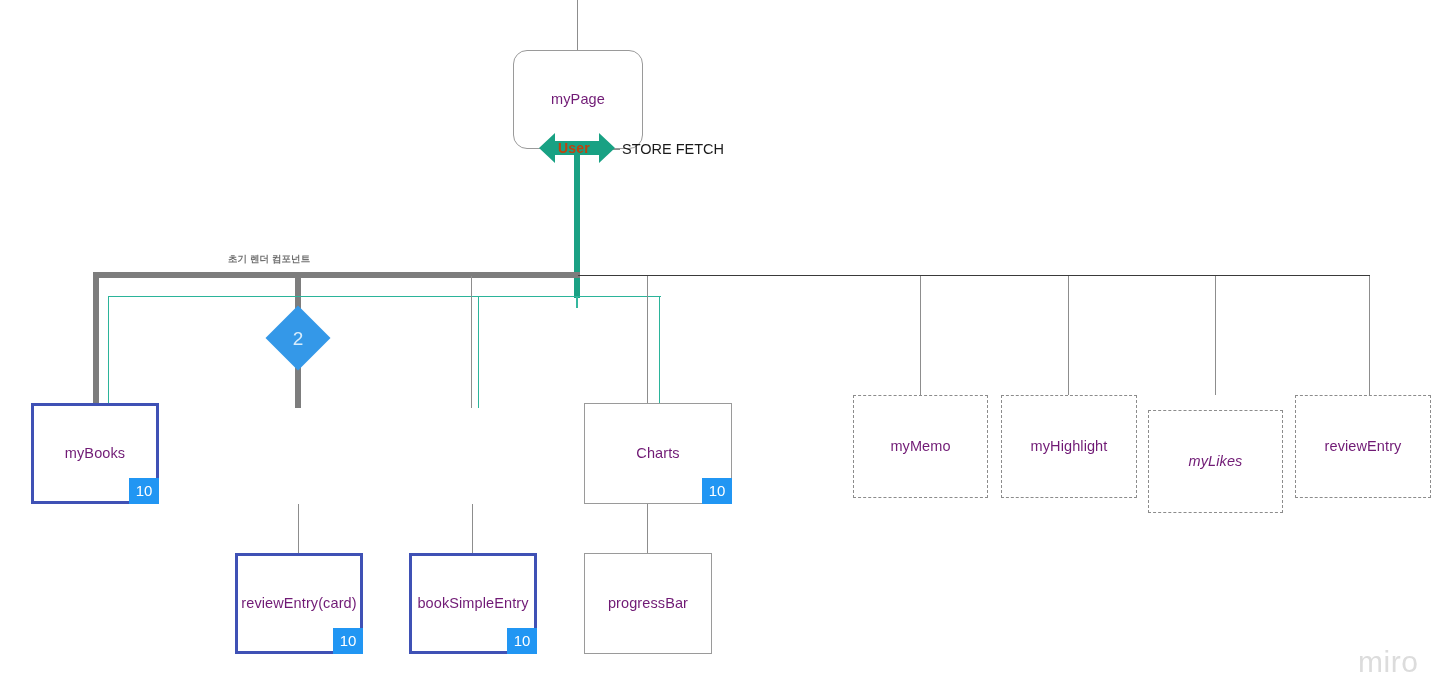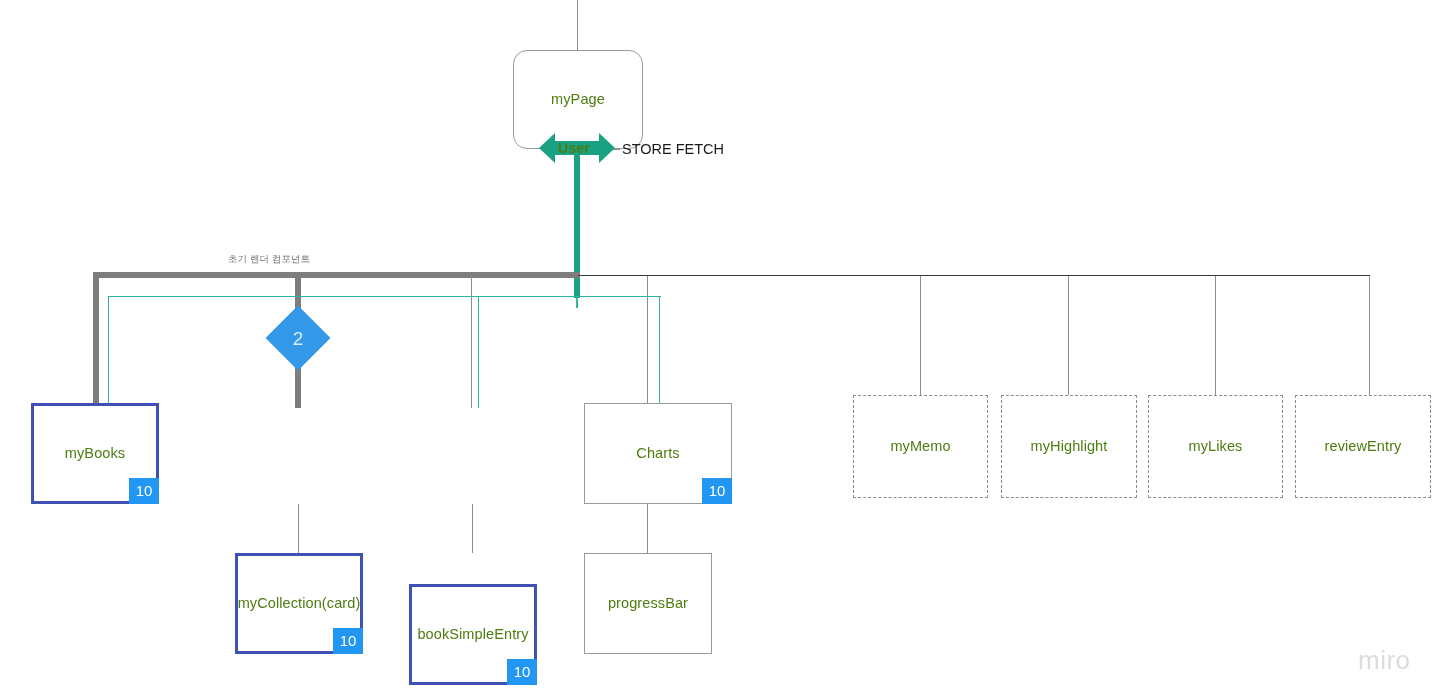--- a/index.html
+++ b/index.html
@@ -20,21 +20,21 @@
     position: absolute;
     box-sizing: border-box;
     background: #ffffff;
     display: flex;
     align-items: center;
     justify-content: center;
     z-index: 5;
   }
   .node-label {
     font-size: 14.5px;
-    color: #4d7c0f;
+    color: #701a75;
     letter-spacing: 0.1px;
     text-align: center;
     line-height: 1.2;
     user-select: none;
   }
   .node.solid-thin {
     border: 1px solid #9a9a9a;
   }
   .node.dashed {
     border: 1px dashed #8c8c8c;
@@ -95,21 +95,21 @@
     user-select: none;
   }
   
   .user-arrow {
     position: absolute;
     z-index: 9;
   }
   .user-arrow-text {
     position: absolute;
     z-index: 10;
-    color: #4d7c0f;
+    color: #c2410c;
     font-size: 14px;
     font-weight: 600;
     letter-spacing: .2px;
     user-select: none;
   }
   
   .free-text {
     position: absolute;
     z-index: 8;
     user-select: none;
@@ -118,21 +118,21 @@
     font-size: 14.5px;
     color: #1a1a1a;
   }
   .txt-kor {
     font-size: 9.5px;
     color: #6f6f6f;
     letter-spacing: .1px;
   }
   .watermark {
     position: absolute;
-    font-size: 26px;
+    font-size: 30px;
     color: #dcdcdc;
     letter-spacing: .5px;
     user-select: none;
     z-index: 2;
   }
 </style>
 </head>
 <body>
 
 <div id="canvas">
@@ -177,21 +177,21 @@
     <span class="node-label">myPage</span>
   </div>
 
   <svg class="user-arrow" style="left:539px; top:129px;" width="76" height="38" viewBox="0 0 76 38">
     <polygon points="0,19 16,4 16,12 60,12 60,4 76,19 60,34 60,26 16,26 16,34" fill="#18a183"></polygon>
   </svg>
   <span class="user-arrow-text" style="left:558px; top:140px;">User</span>
 
   <span class="free-text txt-store" style="left:622px; top:141px;">STORE FETCH</span>
 
-  <span class="free-text txt-kor" style="left:228px; top:253px;">초기 렌더 컴포넌트</span>
+  <span class="free-text txt-kor" style="left:228px; top:253px;font-weight:bold;">초기 렌더 컴포넌트</span>
 
   <div class="diamond" style="left:275px; top:315px;"></div>
   <span class="diamond-num" style="left:275px; top:328px;">2</span>
 
   <div class="node highlight" style="left:31px; top:403px; width:128px; height:101px;">
     <span class="node-label">myBooks</span>
     <span class="badge">10</span>
   </div>
 
 
@@ -202,34 +202,34 @@
   </div>
 
   <div class="node dashed" style="left:1001px; top:395px; width:136px; height:103px;">
     <span class="node-label">myHighlight</span>
   </div>
 
   <div class="node dashed" style="left:853px; top:395px; width:135px; height:103px;">
     <span class="node-label">myMemo</span>
   </div>
 
-  <div class="node dashed" style="left:1148px; top:395px; width:135px; height:103px;">
+  <div class="node dashed" style="left:1148px; top:410px; width:135px; height:103px;font-style:italic;">
     <span class="node-label">myLikes</span>
   </div>
 
   <div class="node dashed" style="left:1295px; top:395px; width:136px; height:103px;">
     <span class="node-label">reviewEntry</span>
   </div>
 
   <div class="node highlight" style="left:235px; top:553px; width:128px; height:101px;">
-    <span class="node-label">myCollection(card)</span>
-    <span class="badge">10</span>
-  </div>
-
-  <div class="node highlight" style="left:409px; top:553px; width:128px; height:101px;margin-top:31px;">
+    <span class="node-label">reviewEntry(card)</span>
+    <span class="badge">10</span>
+  </div>
+
+  <div class="node highlight" style="left:409px; top:553px; width:128px; height:101px;">
     <span class="node-label">bookSimpleEntry</span>
     <span class="badge">10</span>
   </div>
 
   <div class="node solid-thin" style="left:584px; top:553px; width:128px; height:101px;">
     <span class="node-label">progressBar</span>
   </div>
 
   <span class="watermark" style="left:1358px; top:645px;">miro</span>
 

